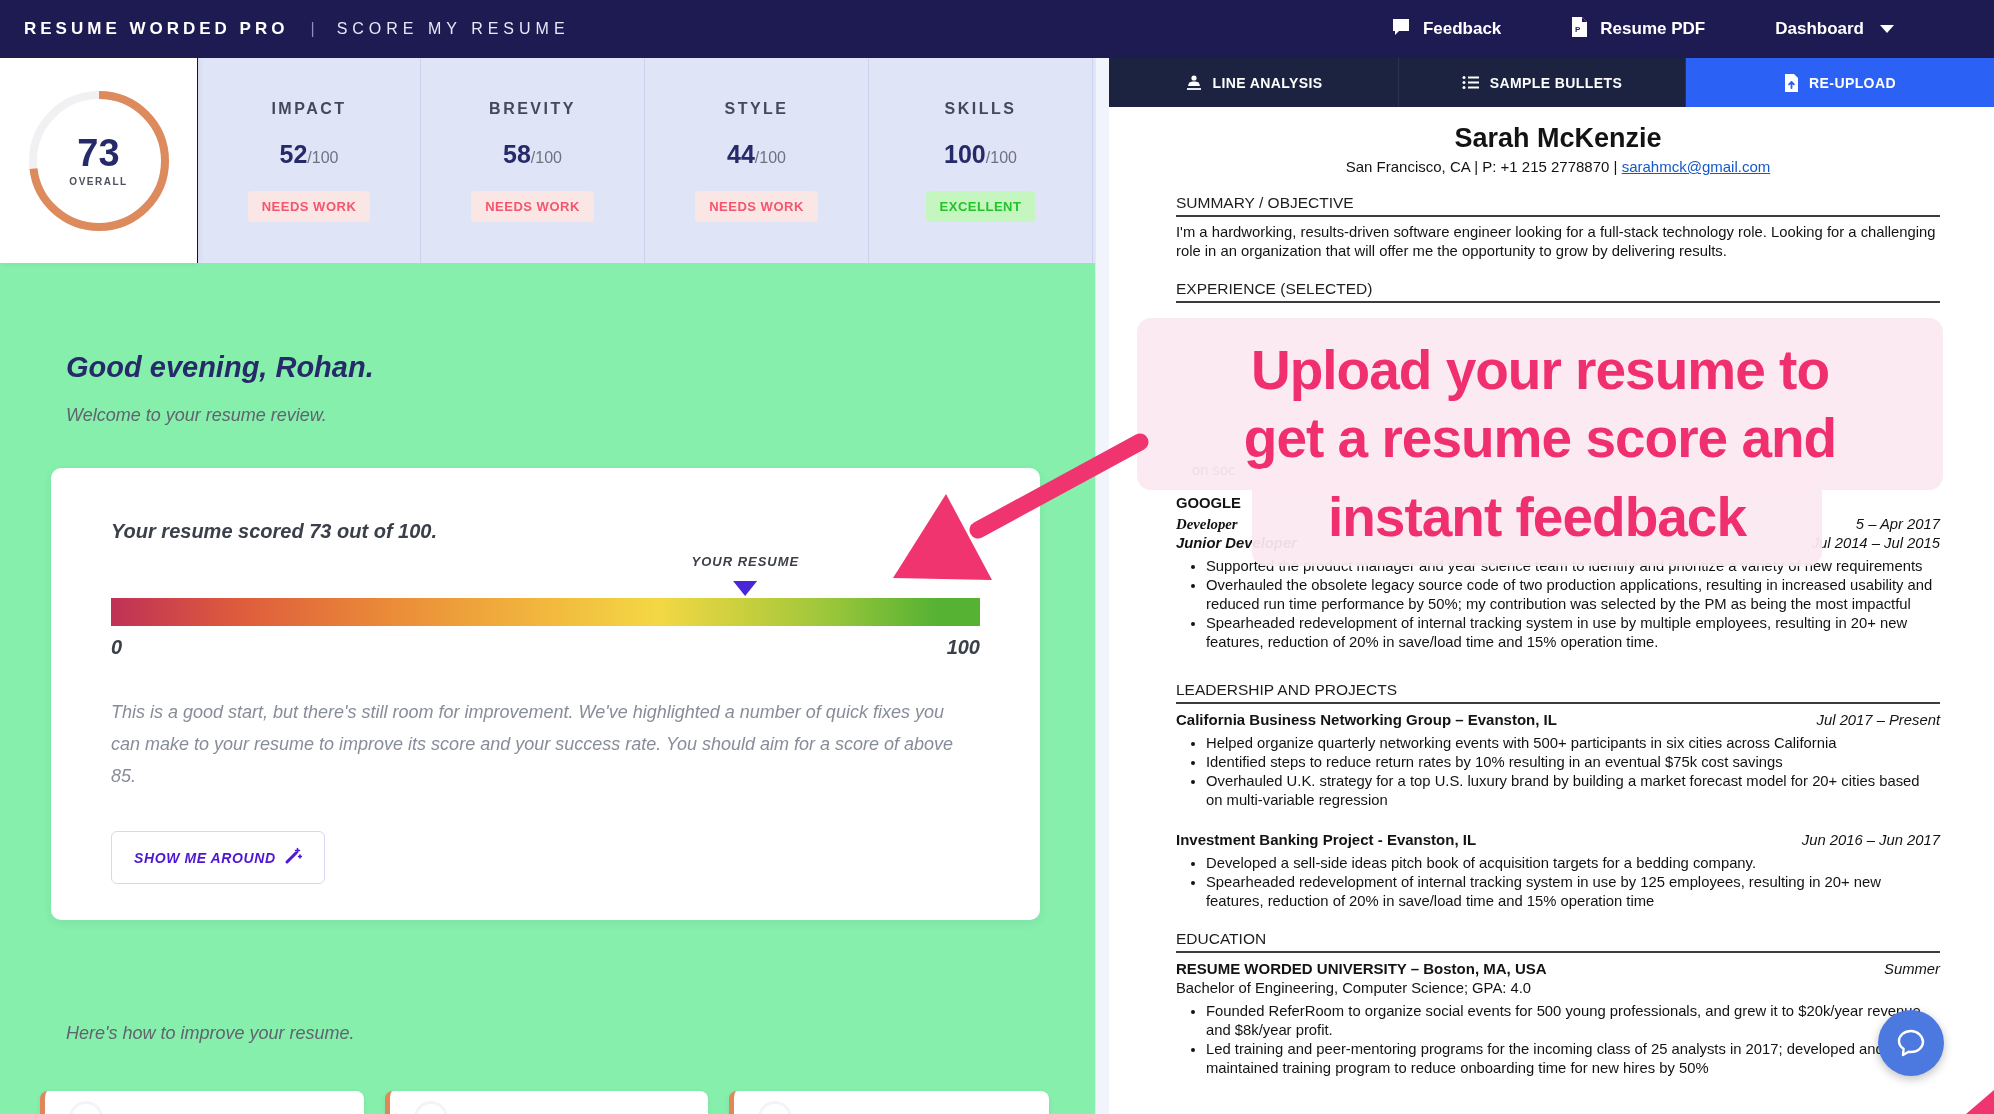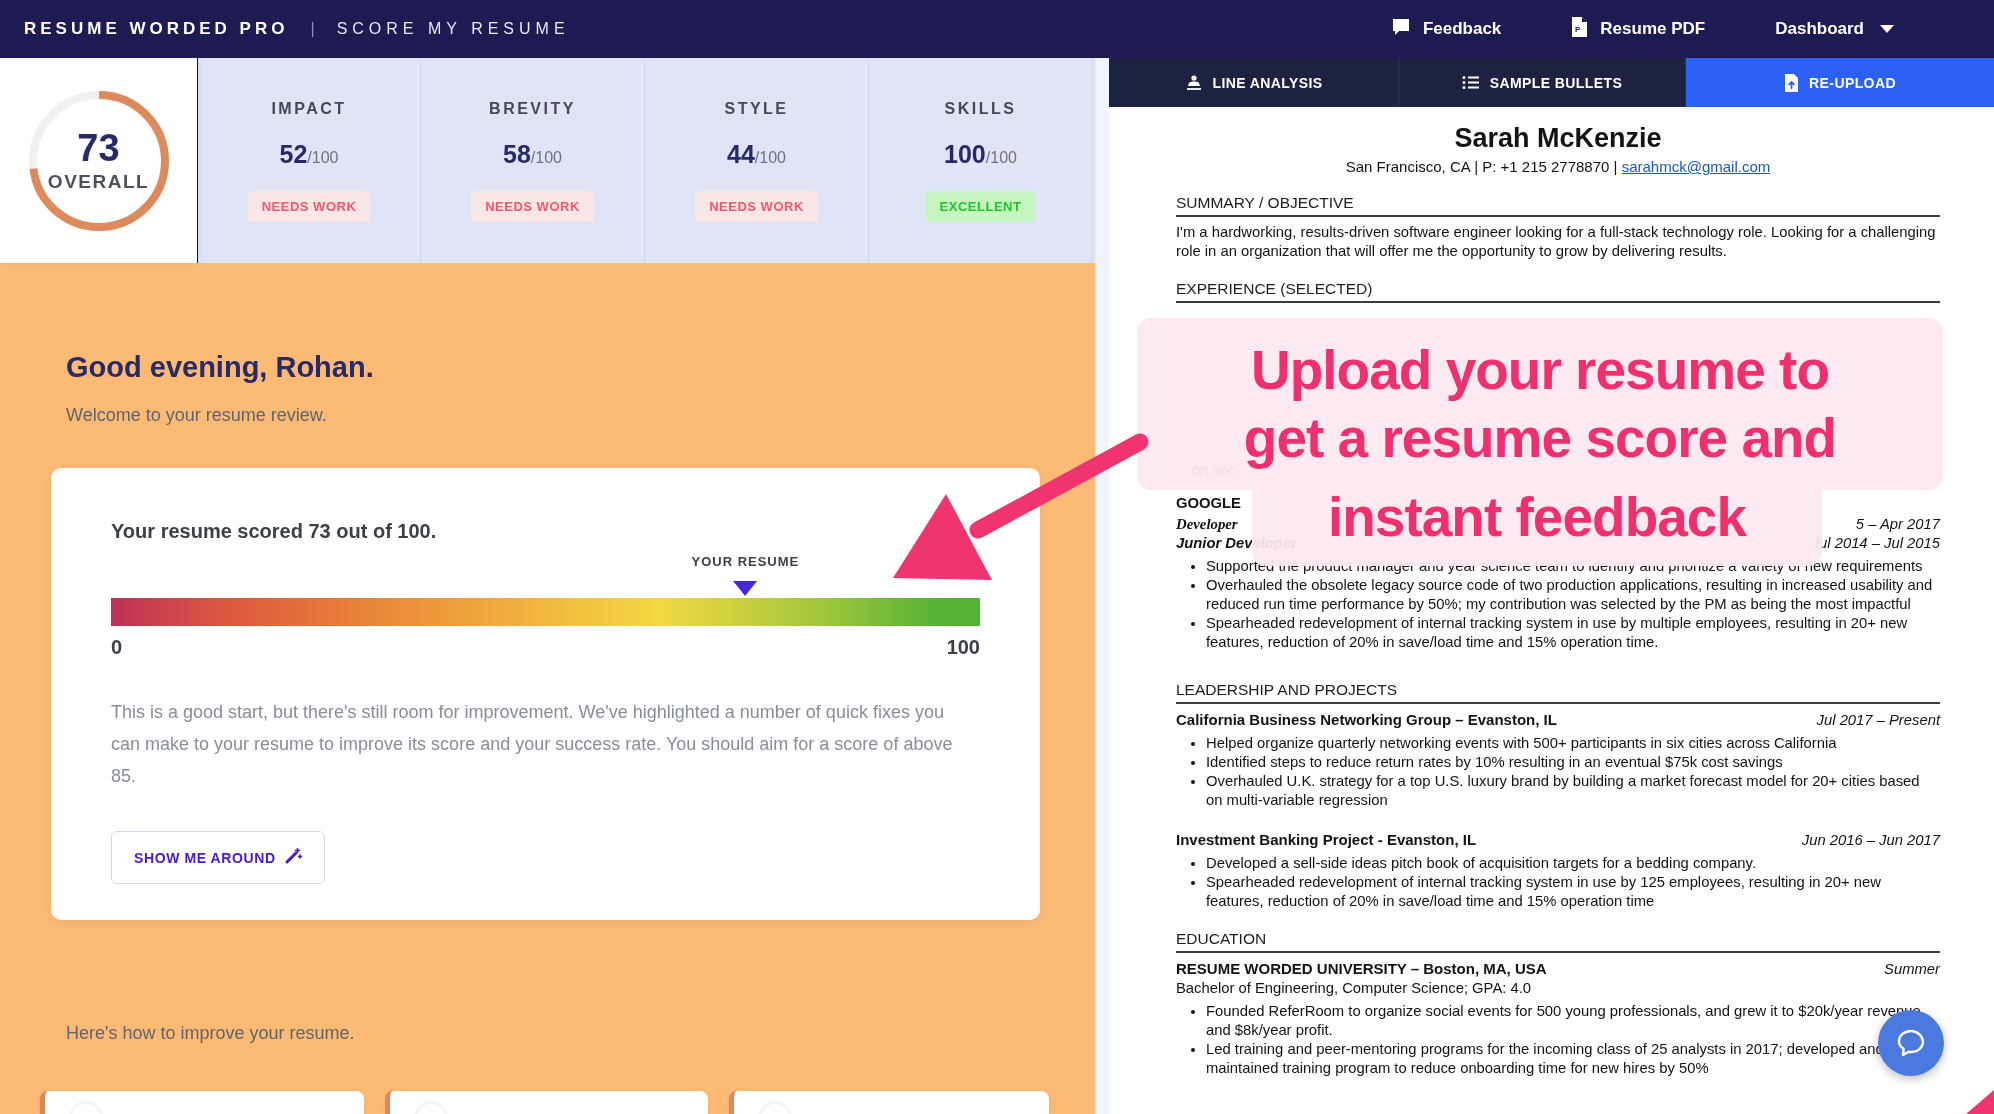--- a/index.html
+++ b/index.html
@@ -16,32 +16,32 @@
   .nav-item { display:flex; align-items:center; gap:12px; color:#ffffff; font-size:17px; font-weight:bold; cursor:pointer; }
   .caret { width:0; height:0; border-left:7px solid transparent; border-right:7px solid transparent; border-top:8px solid #fff; margin-left:4px; }
 
   
   .score-strip { position:absolute; left:0; top:58px; width:1109px; height:205px; background:#dfe4f6; display:flex; z-index:2; }
   .overall-card { width:197px; height:205px; background:#ffffff; box-shadow:2px 0 6px rgba(40,40,90,.08); display:flex; align-items:center; justify-content:center; }
   .ring-wrap { position:relative; width:150px; height:150px; }
   .ring-wrap svg { position:absolute; left:0; top:0; }
   .ring-center { position:absolute; left:0; top:0; width:150px; height:150px; display:flex; flex-direction:column; align-items:center; justify-content:center; }
   .overall-num { font-size:38px; font-weight:bold; color:#262a68; line-height:38px; }
-  .overall-label { font-size:19px; font-weight:bold; color:#4c515c; letter-spacing:1.5px; margin-top:4px; }
+  .overall-label { font-size:10px; font-weight:bold; color:#4c515c; letter-spacing:1.5px; margin-top:4px; }
   .metric-cell { width:224px; height:205px; border-right:1px solid #cdd3ee; display:flex; flex-direction:column; align-items:center; justify-content:center; gap:22px; }
   .metric-cell:first-of-type { border-left:1px solid #0f172a; }
   .metric-title { font-size:16px; font-weight:bold; color:#43485a; letter-spacing:2.5px; }
   .metric-score { font-size:16px; color:#6e7380; }
   .metric-score b { font-size:25px; font-weight:bold; color:#262a68; }
   .badge { font-size:13px; font-weight:bold; letter-spacing:.5px; padding:8px 14px; border-radius:4px; }
   .badge.bad { background:#fbe6e6; color:#f4566d; }
   .badge.good { background:#c6f6bf; color:#23c32b; }
 
   
-  .left-main { position:absolute; left:0; top:263px; width:1109px; height:851px; background:#fdba74; }
+  .left-main { position:absolute; left:0; top:263px; width:1109px; height:851px; background:#86efac;font-style:italic; }
   .scroll-track { position:absolute; left:1095px; top:58px; width:14px; height:1056px; background:#f2f4fb; border-left:1px solid #e3e6f3; z-index:3; }
   .greeting { position:absolute; left:66px; top:88px; font-size:29px; font-weight:bold; color:#262a68; }
   .welcome { position:absolute; left:66px; top:142px; font-size:18px; color:#5f646e; }
 
   .score-card { position:absolute; left:51px; top:205px; width:989px; height:452px; background:#ffffff; border-radius:10px; box-shadow:0 3px 10px rgba(40,40,90,.07); }
   .sc-title { position:absolute; left:60px; top:52px; font-size:20px; font-weight:bold; color:#3a3f49; }
   .sc-bar-zone { position:absolute; left:60px; top:86px; width:869px; height:120px; }
   .sc-marker { position:absolute; top:0; transform:translateX(-50%); display:flex; flex-direction:column; align-items:center; }
   .sc-marker-label { font-size:13px; font-weight:bold; color:#3c4048; letter-spacing:1px; white-space:nowrap; }
   .sc-marker-tri { width:0; height:0; border-left:12px solid transparent; border-right:12px solid transparent; border-top:15px solid #4a27d6; margin-top:12px; }

